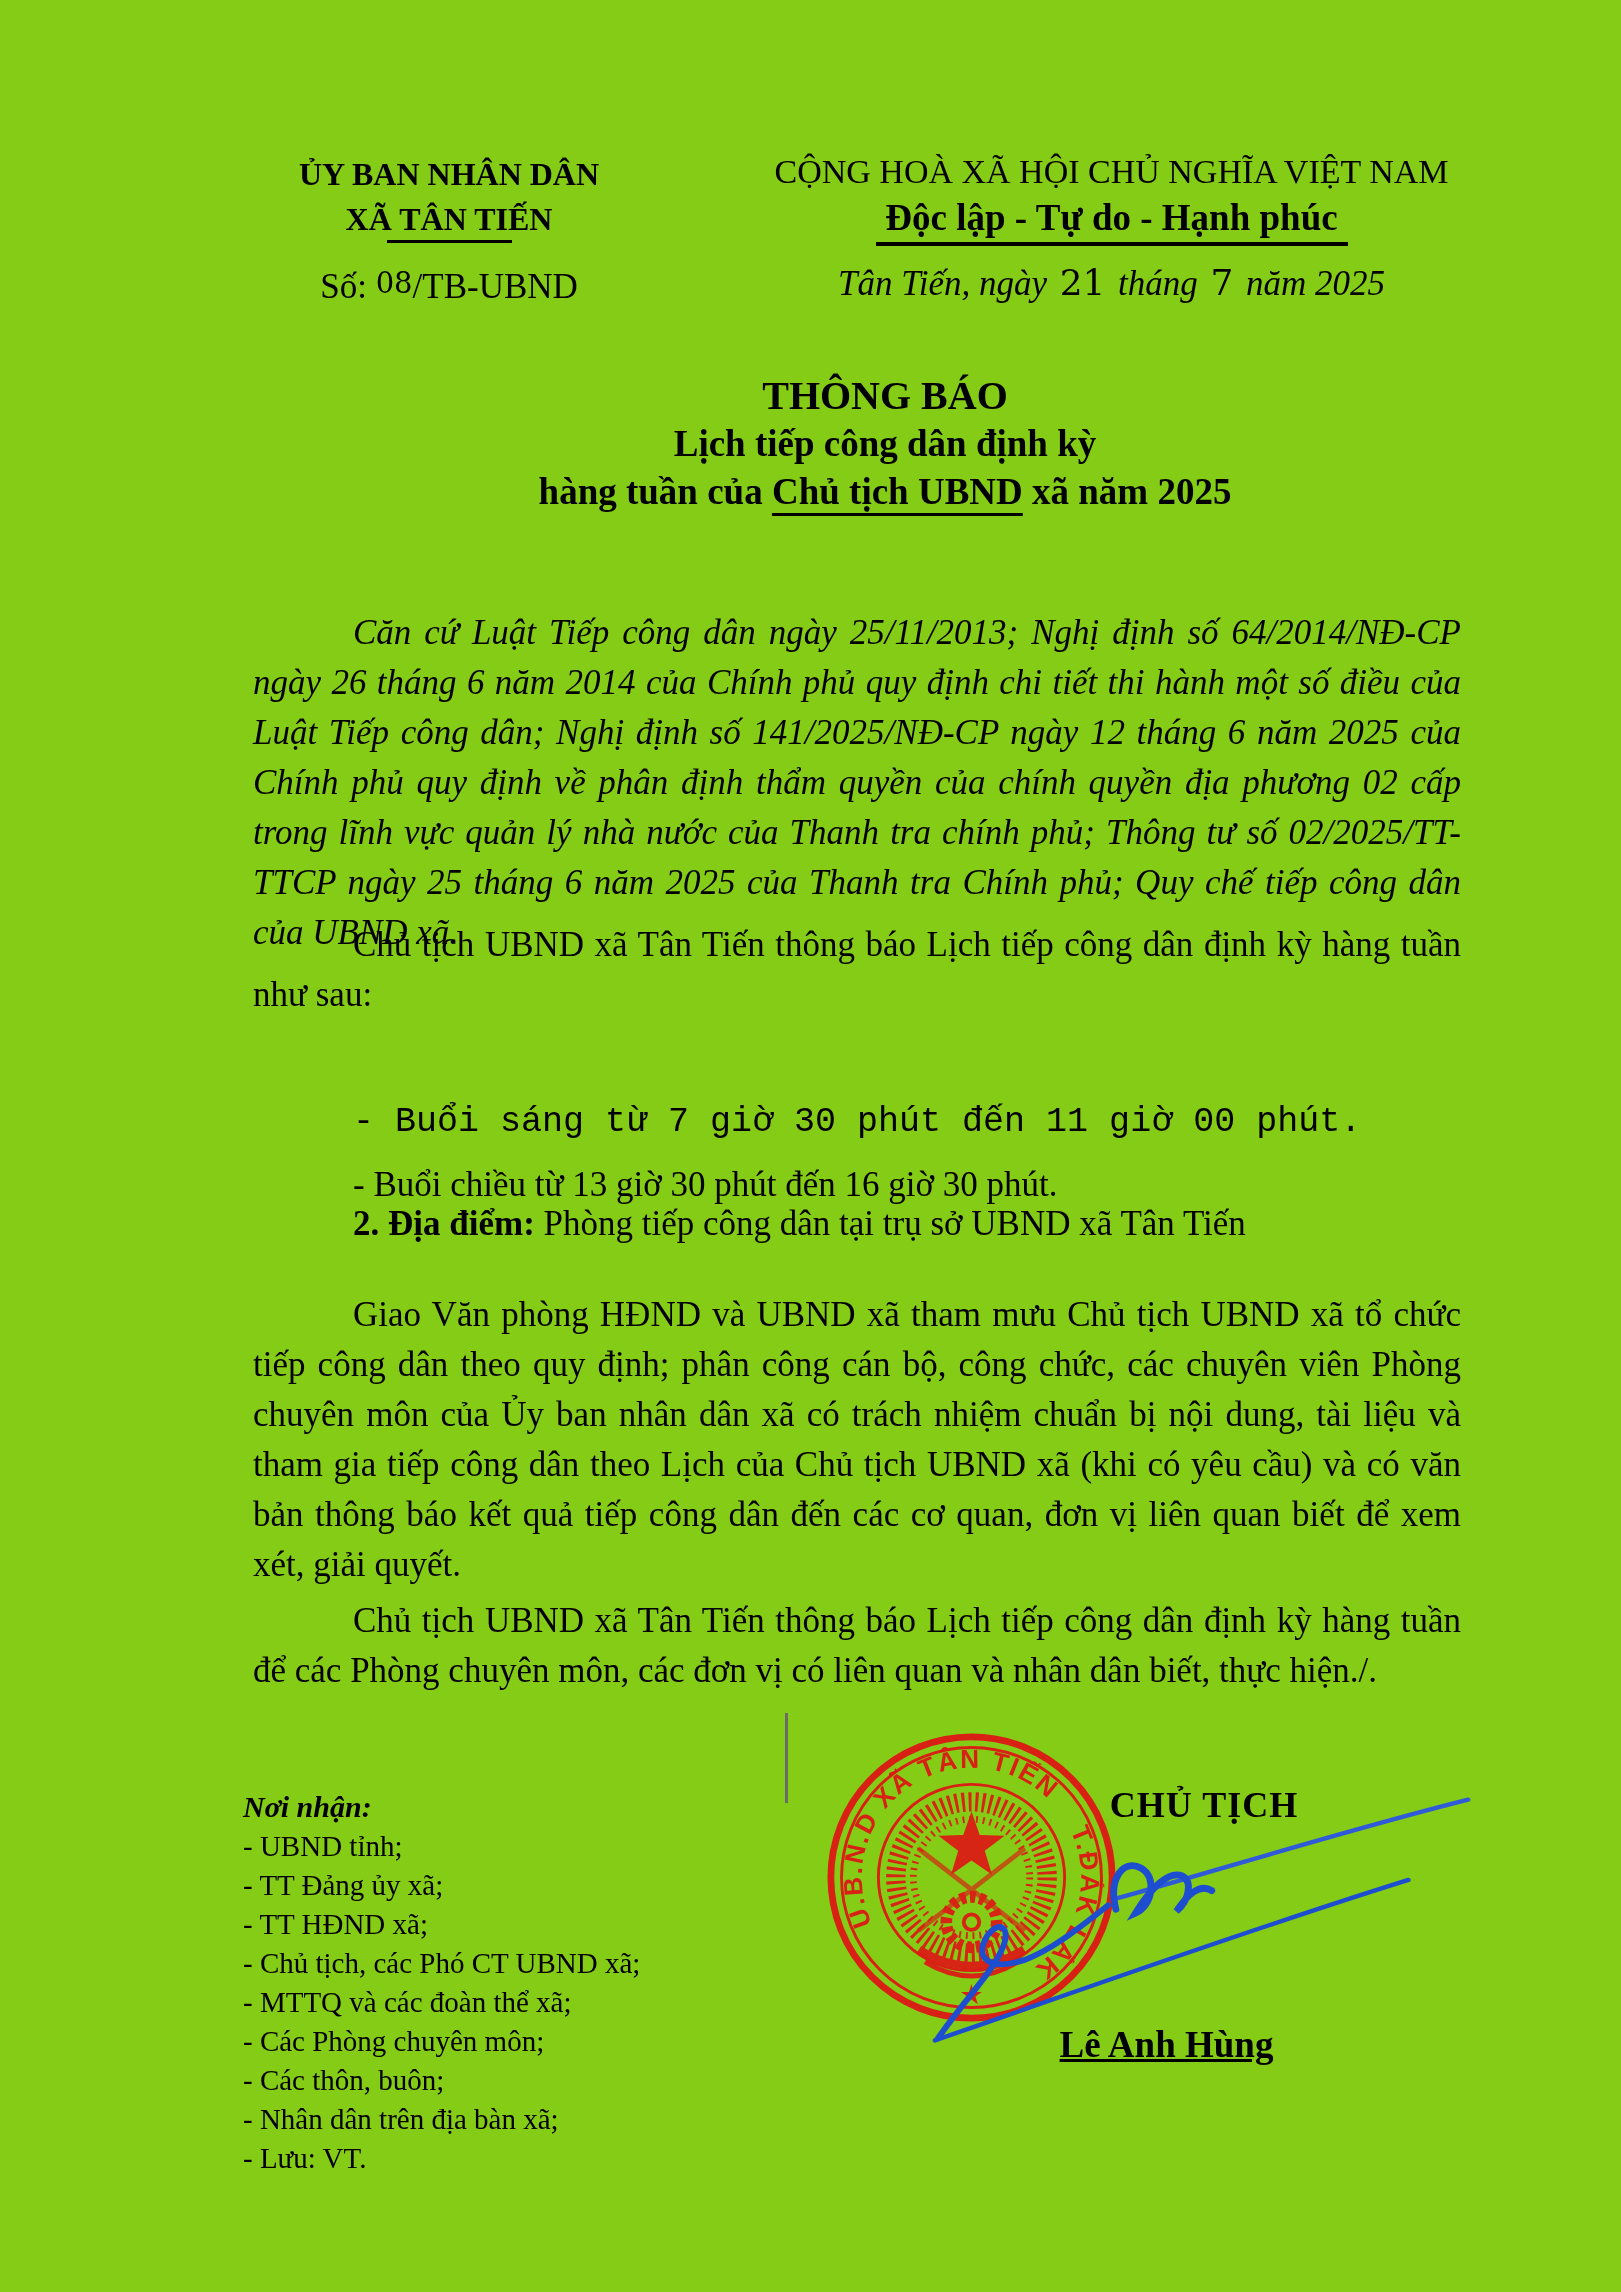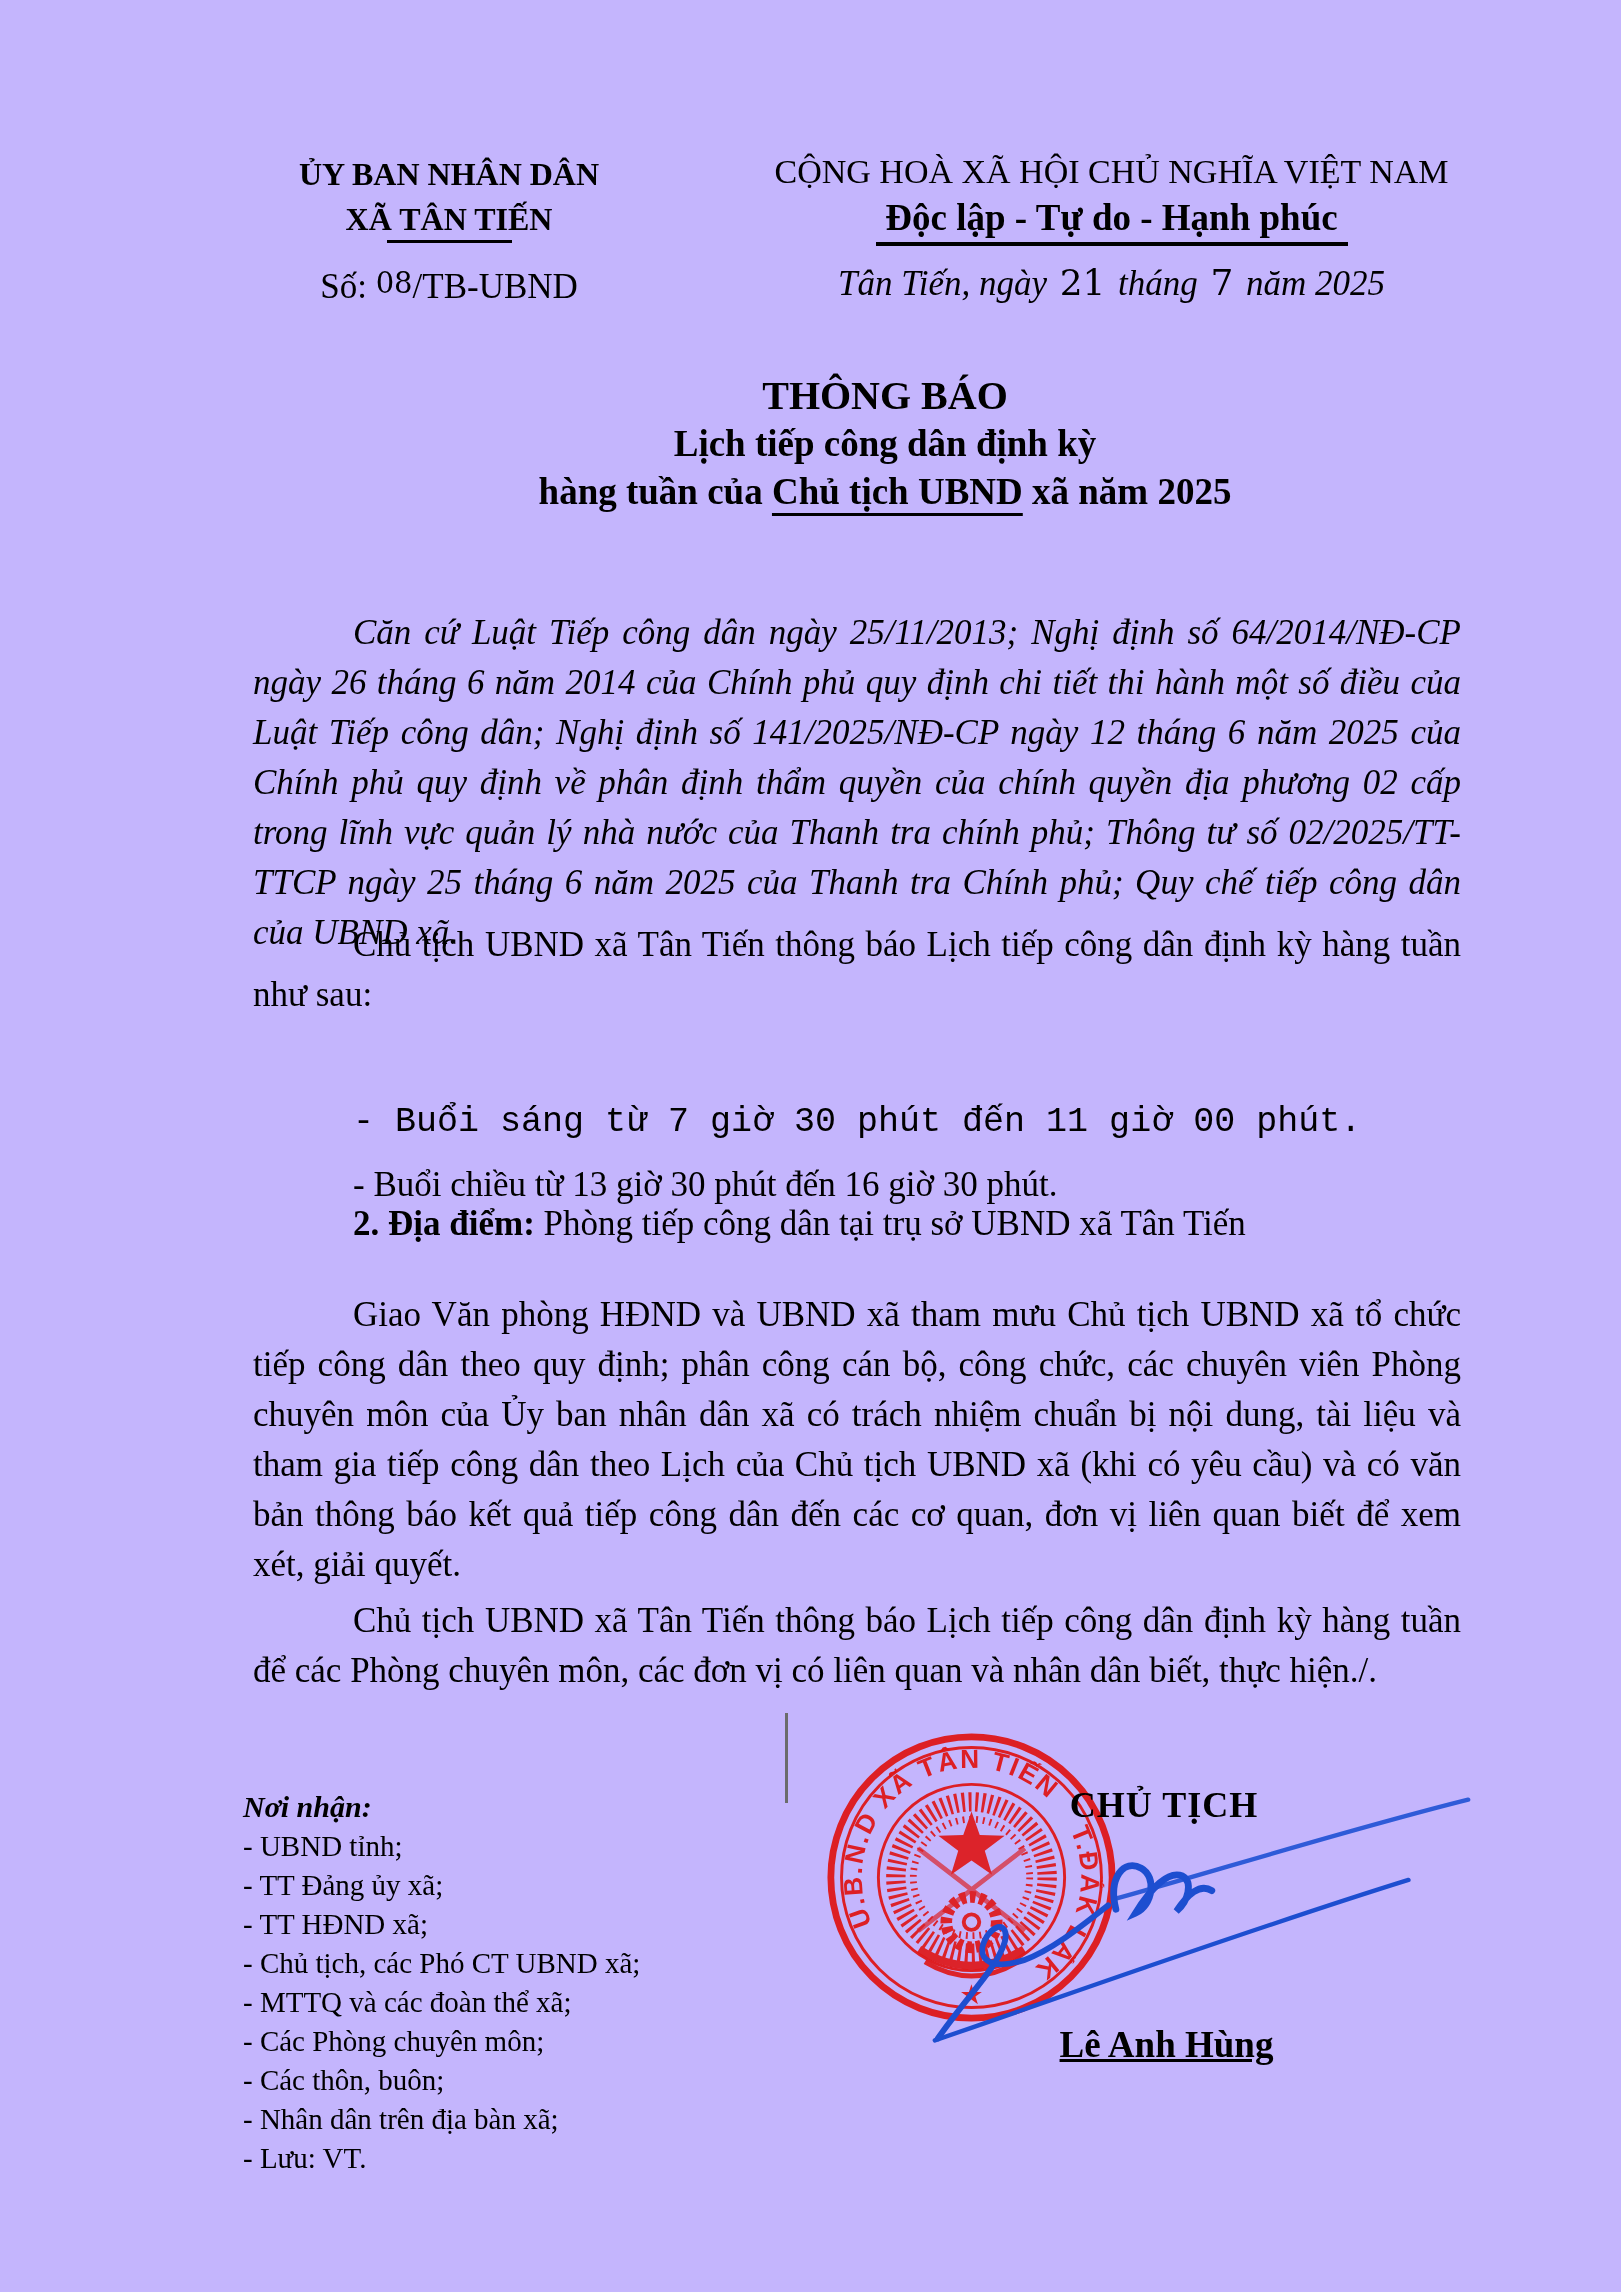--- a/index.html
+++ b/index.html
@@ -1,17 +1,17 @@
 <!DOCTYPE html>
 <html><head>
 <meta charset="utf-8">
 <style>
   html,body{margin:0;padding:0;background:#ffffff;}
   .page{
-    position:relative;width:1621px;height:2293px;background:#c4b5fd;overflow:hidden;
+    position:relative;width:1621px;height:2293px;background:#84cc16;overflow:hidden;
     font-family:"Liberation Serif","DejaVu Serif",serif;color:#000;
   }
   .blk{position:absolute;}
   .b{font-weight:700;}
   .i{font-style:italic;margin-top:43px;}
   
   .org{left:263px;top:152px;width:372px;font-size:32px;line-height:45px;font-weight:700;text-align:center;}
   .rule-left{width:125px;height:2.9px;background:#000;margin:-2px auto 0 auto;}
   .doc-number{margin-top:21.6px;font-size:35px;font-weight:400;}
   .doc-number .num{font-size:29px;position:relative;top:-5.9px;font-family:"DejaVu Serif",serif;}
@@ -28,21 +28,21 @@
   .u3{text-decoration:underline;text-decoration-thickness:2.9px;text-underline-offset:8.8px;}
   
   .para{left:253px;width:1208px;font-size:35px;line-height:50px;text-align:justify;}
   .indent{text-indent:100px;}
   .line{left:253px;width:1208px;font-size:35px;line-height:50px;padding-left:100px;box-sizing:border-box;}
   
   .recips{left:243px;top:1786px;width:608px;}
   .recips-label{font-size:30px;line-height:41px;font-weight:700;font-style:italic;}
   .recip-item{font-size:29px;line-height:39px;}
   
-  .chu-tich{left:1066px;top:1784px;width:196px;text-align:center;font-size:36px;font-weight:700;letter-spacing:1px;}
+  .chu-tich{left:1106px;top:1784px;width:196px;text-align:center;font-size:36px;font-weight:700;letter-spacing:1px;}
   .signer-name{left:1039px;top:2023px;width:255px;text-align:center;font-size:37px;font-weight:700;text-decoration:underline;}
   .seal{left:826px;top:1732px;width:291px;height:291px;}
   .sig-svg{left:912px;top:1784px;width:578px;height:274px;}
   .artifact-line{left:785px;top:1713px;width:2.9px;height:90px;background:#6b6b6b;}
 </style>
 </head>
 <body>
 
 <div class="page">
 

